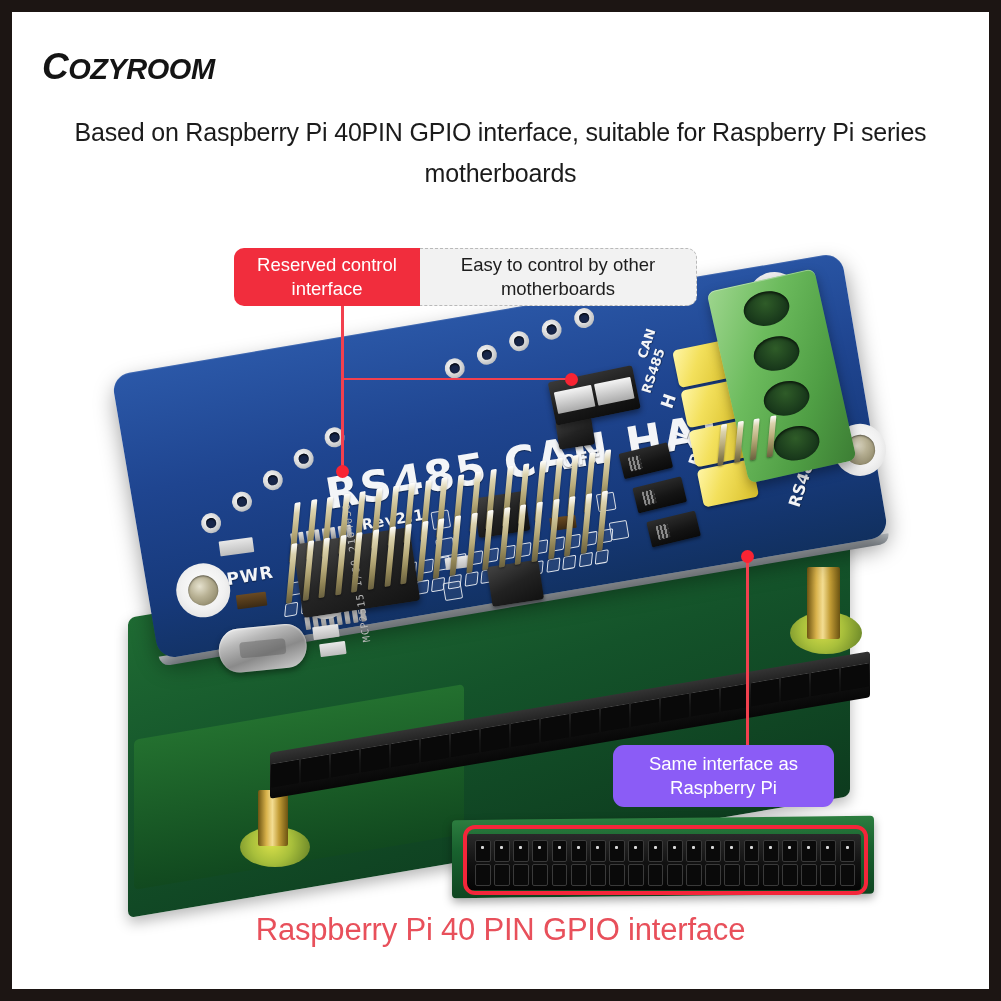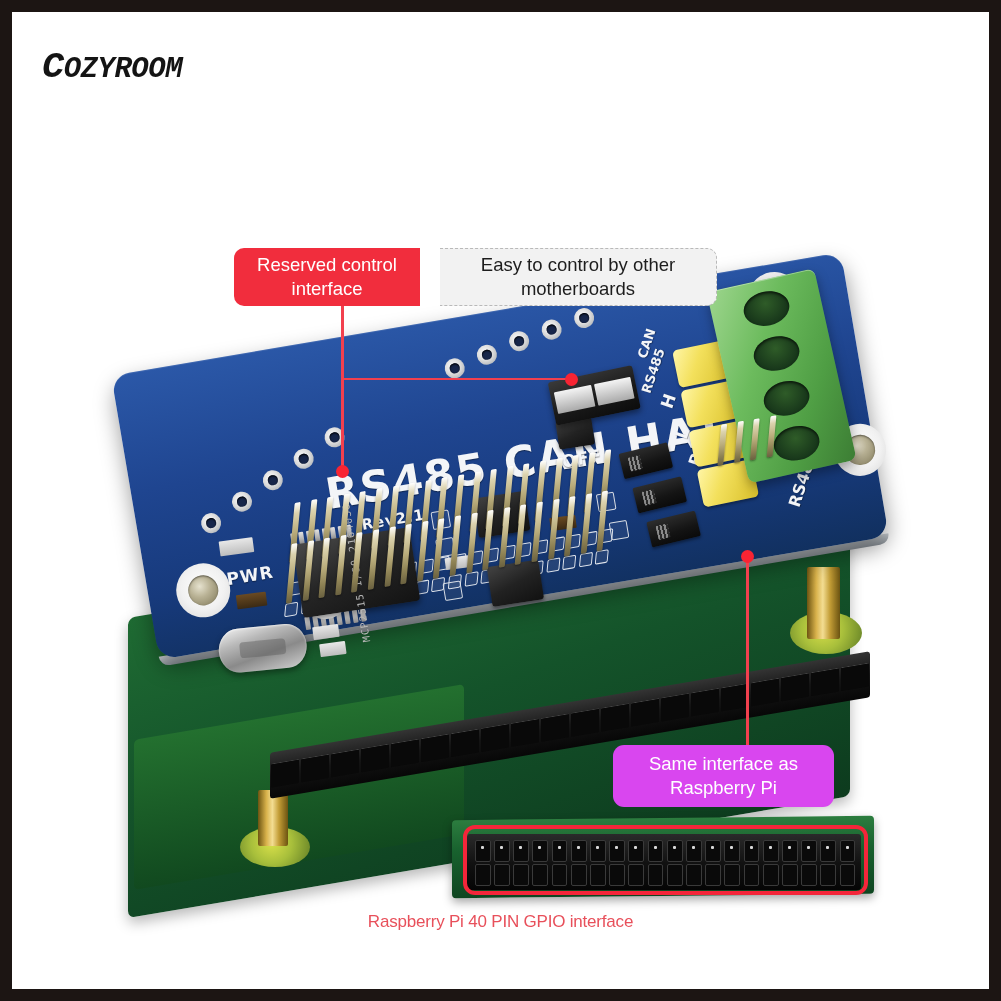--- a/index.html
+++ b/index.html
@@ -12,21 +12,21 @@
   #frame {
     position:absolute; left:12px; top:12px;
     width:977px; height:977px;
     background:#ffffff;
     overflow:hidden;
   }
 
   
   #watermark {
     position:absolute; left:30px; top:34px;
-    font-family:Liberation Mono, monospace;
+    font-family:Liberation Sans, sans-serif;
     font-style:italic; font-weight:bold;
     font-size:37px; color:#141414;
     letter-spacing:-0.5px;
     white-space:nowrap;
     z-index:6;
   }
   #watermark .sm { font-size:29px; }
   #title {
     position:absolute; left:0; top:34px; width:977px;
     text-align:center;
@@ -36,21 +36,21 @@
   }
   #subtitle {
     position:absolute; left:48px; top:100px; width:881px;
     text-align:center;
     font-size:25px; color:#1b1b1b; line-height:1.65;
     letter-spacing:-0.2px;
   }
 
   
   .callout-pair {
-    position:absolute; display:flex; z-index:20;gap:20px;
+    position:absolute; display:flex; z-index:20;
   }
   .co-red {
     background:#f12d3d;
     color:#ffffff;
     border-radius:10px 0 0 10px;
     display:flex; align-items:center; justify-content:center;
     text-align:center;
     font-size:18.5px; line-height:1.28;
     padding:4px 10px;
   }
@@ -61,32 +61,32 @@
     border-left:none;
     border-radius:0 10px 10px 0;
     display:flex; align-items:center; justify-content:center;
     text-align:center;
     font-size:18.5px; line-height:1.28;
     padding:4px 10px;
   }
   #callout-right {
     position:absolute; left:601px; top:733px;
     width:221px; height:62px;
-    background:#d946ef;
+    background:#8b5cf6;
     border-radius:11px;
     color:#ffffff;
     display:flex; align-items:center; justify-content:center;
     text-align:center;
     font-size:18.5px; line-height:1.3;
     z-index:20;
   }
   #gpio-caption {
     position:absolute; left:0; top:900px; width:977px;
     text-align:center;
-    font-size:17px; color:#e8505b;
+    font-size:31px; color:#e8505b;
     letter-spacing:-0.2px;
     z-index:20;
   }
 
   
   .leader { position:absolute; background:#f2404e; z-index:19; }
   .dot {
     position:absolute; width:13px; height:13px;
     border-radius:50%; background:#f82433; z-index:21;
   }
@@ -408,20 +408,21 @@
   #sp-a { left:140px; top:234px; transform:skewX(-15deg); }
   #sp-b { left:132px; top:254px; transform:skewX(-15deg); }
 </style>
 </head>
 <body>
 
 <div id="frame">
 
   <div id="watermark"><span>C</span><span class="sm">OZYROOM</span></div>
 
+  <div id="subtitle">Based on Raspberry Pi 40PIN GPIO interface, suitable for Raspberry Pi series motherboards</div>
 
   <div id="stage">
 
     <div id="pi-face-left" class="pi-base"></div>
     <div id="pi-body" class="pi-base"></div>
     <div id="pi-face"></div>
 
     <div id="pad-right" class="so-pad"></div>
     <div id="so-right" class="standoff"></div>
     <div id="pad-mid" class="so-pad"></div>

